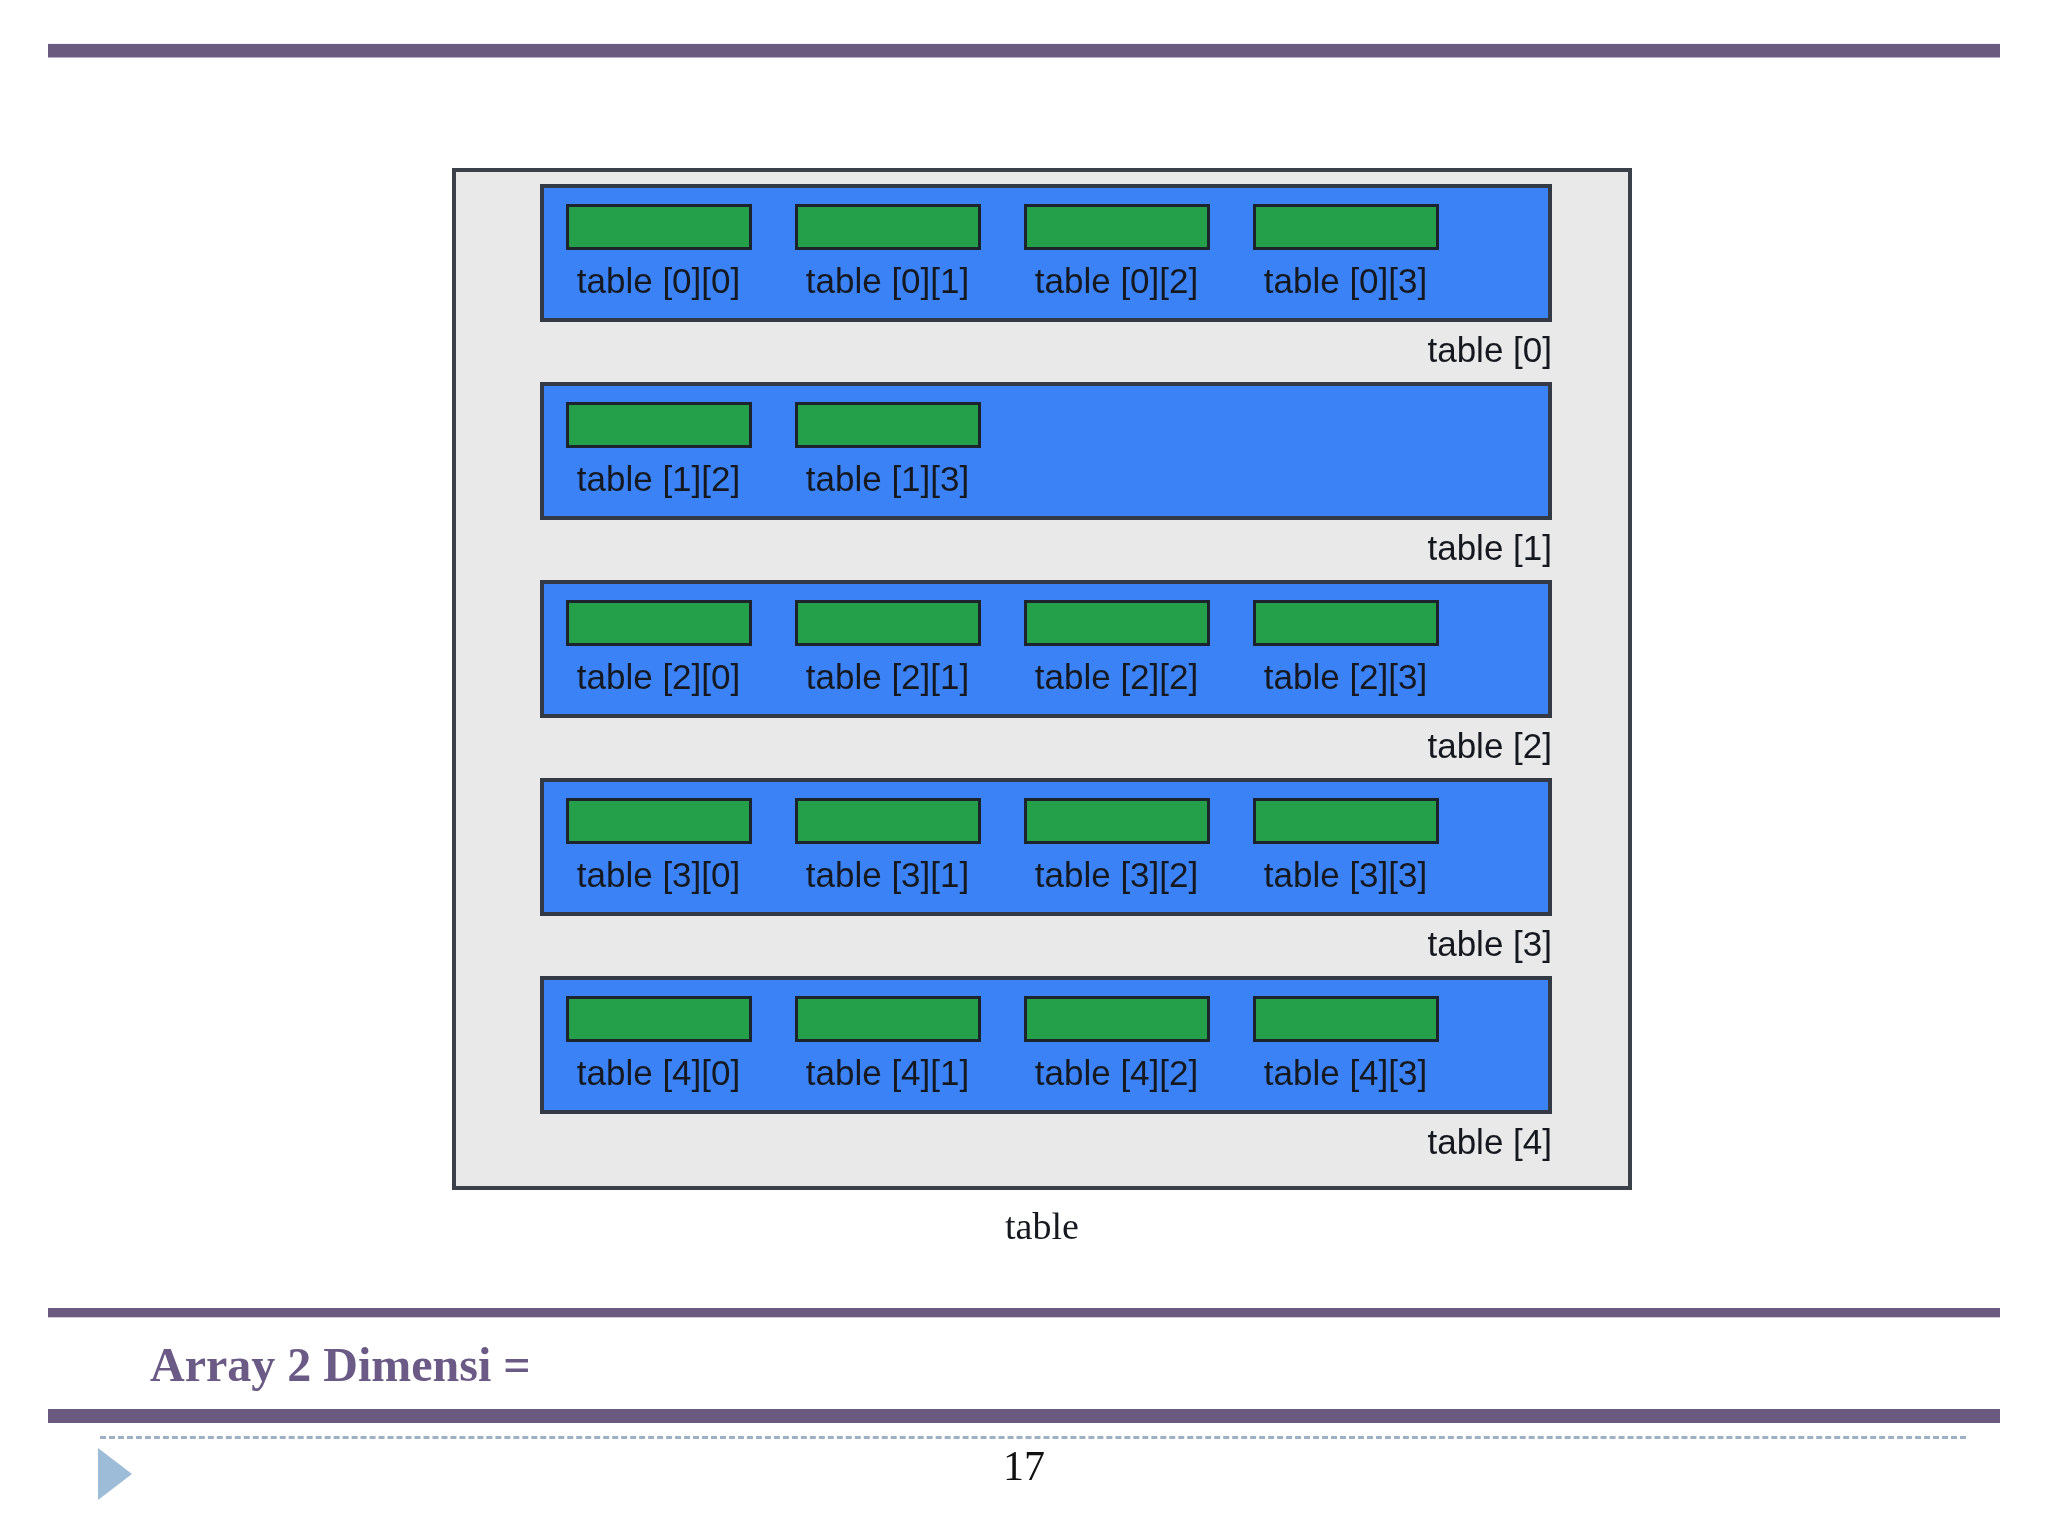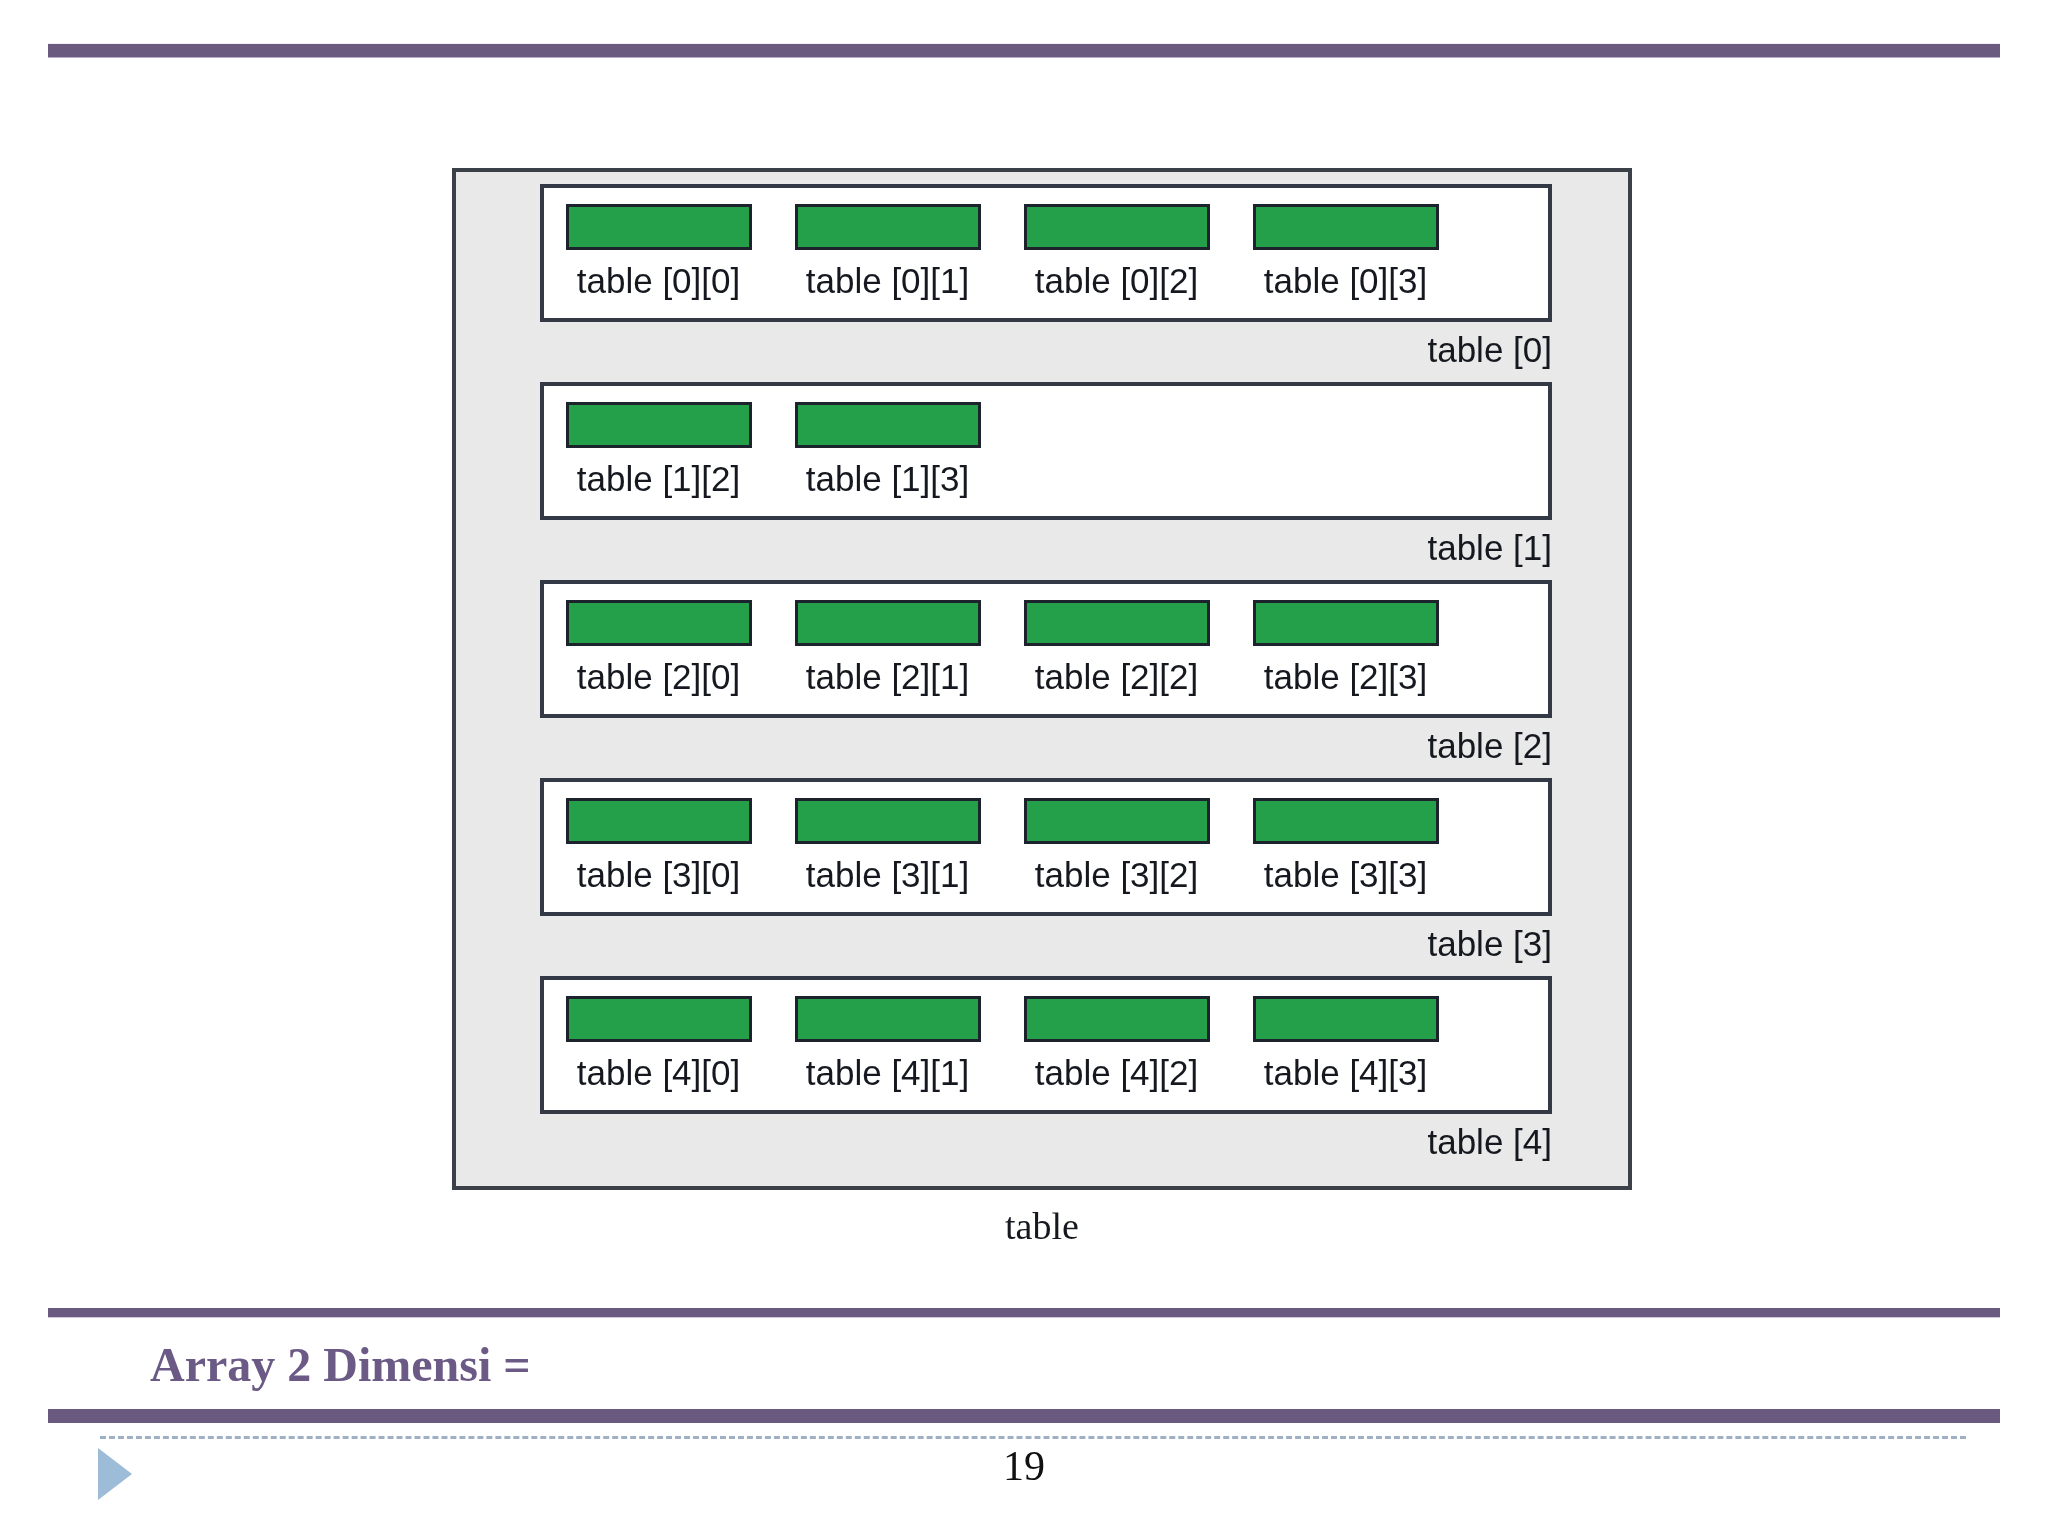--- a/index.html
+++ b/index.html
@@ -56,21 +56,21 @@
   }
 
   .row-group {
     position: absolute;
     left: 84px;
     width: 1012px;
     box-sizing: border-box;
   }
 
   .row-box {
-    background: #ffffff;
+    background: #3b82f6;
     border: 4px solid #333a46;
     box-sizing: border-box;
     height: 138px;
     display: flex;
     flex-direction: row;
     align-items: stretch;
     justify-content: flex-start;
     padding: 0;
   }
 
@@ -308,17 +308,17 @@
   <div class="footer-rule-top"></div>
 
   <div class="footer-title">
     <span class="part-a">Array 2 Dimensi = </span>
   </div>
 
   <div class="footer-rule-bottom"></div>
 
   <div class="dashed-line"></div>
 
-  <div class="page-number">19</div>
+  <div class="page-number">17</div>
 
   <div class="play-triangle"></div>
 
 </div>
 
 </body></html>

